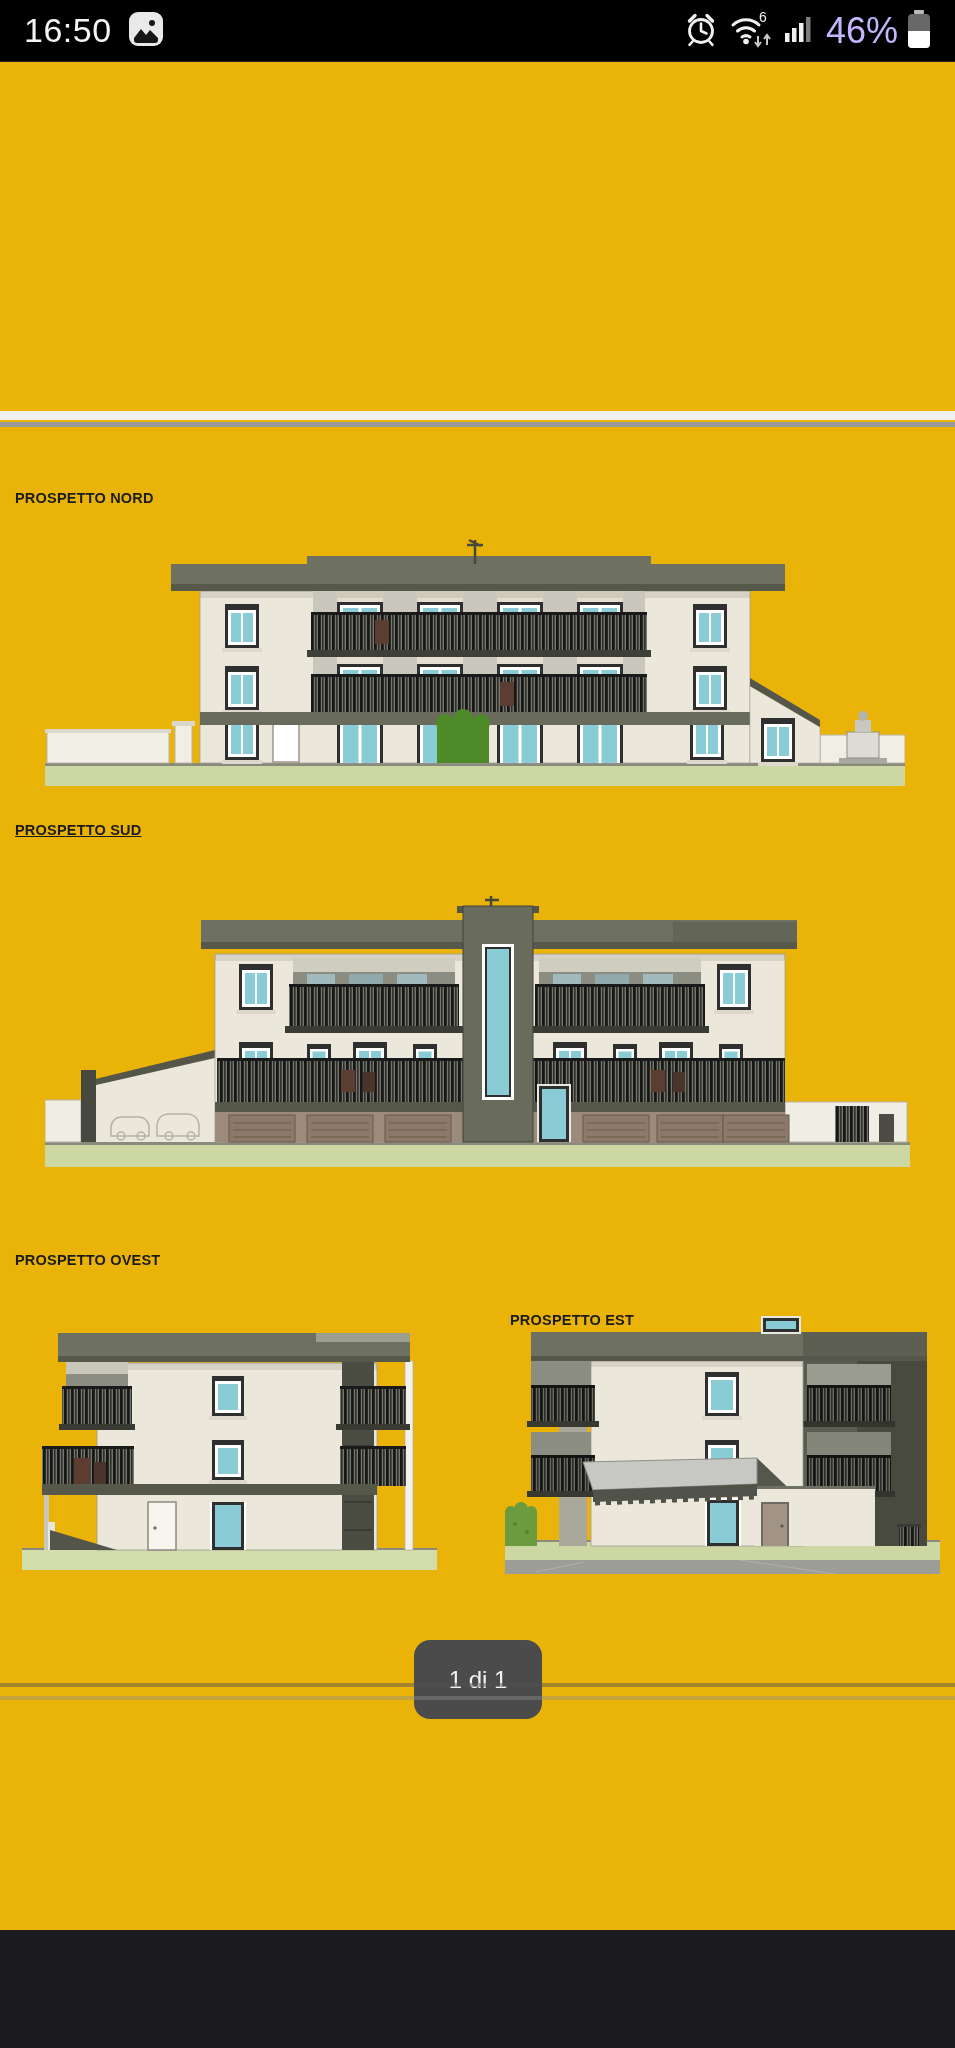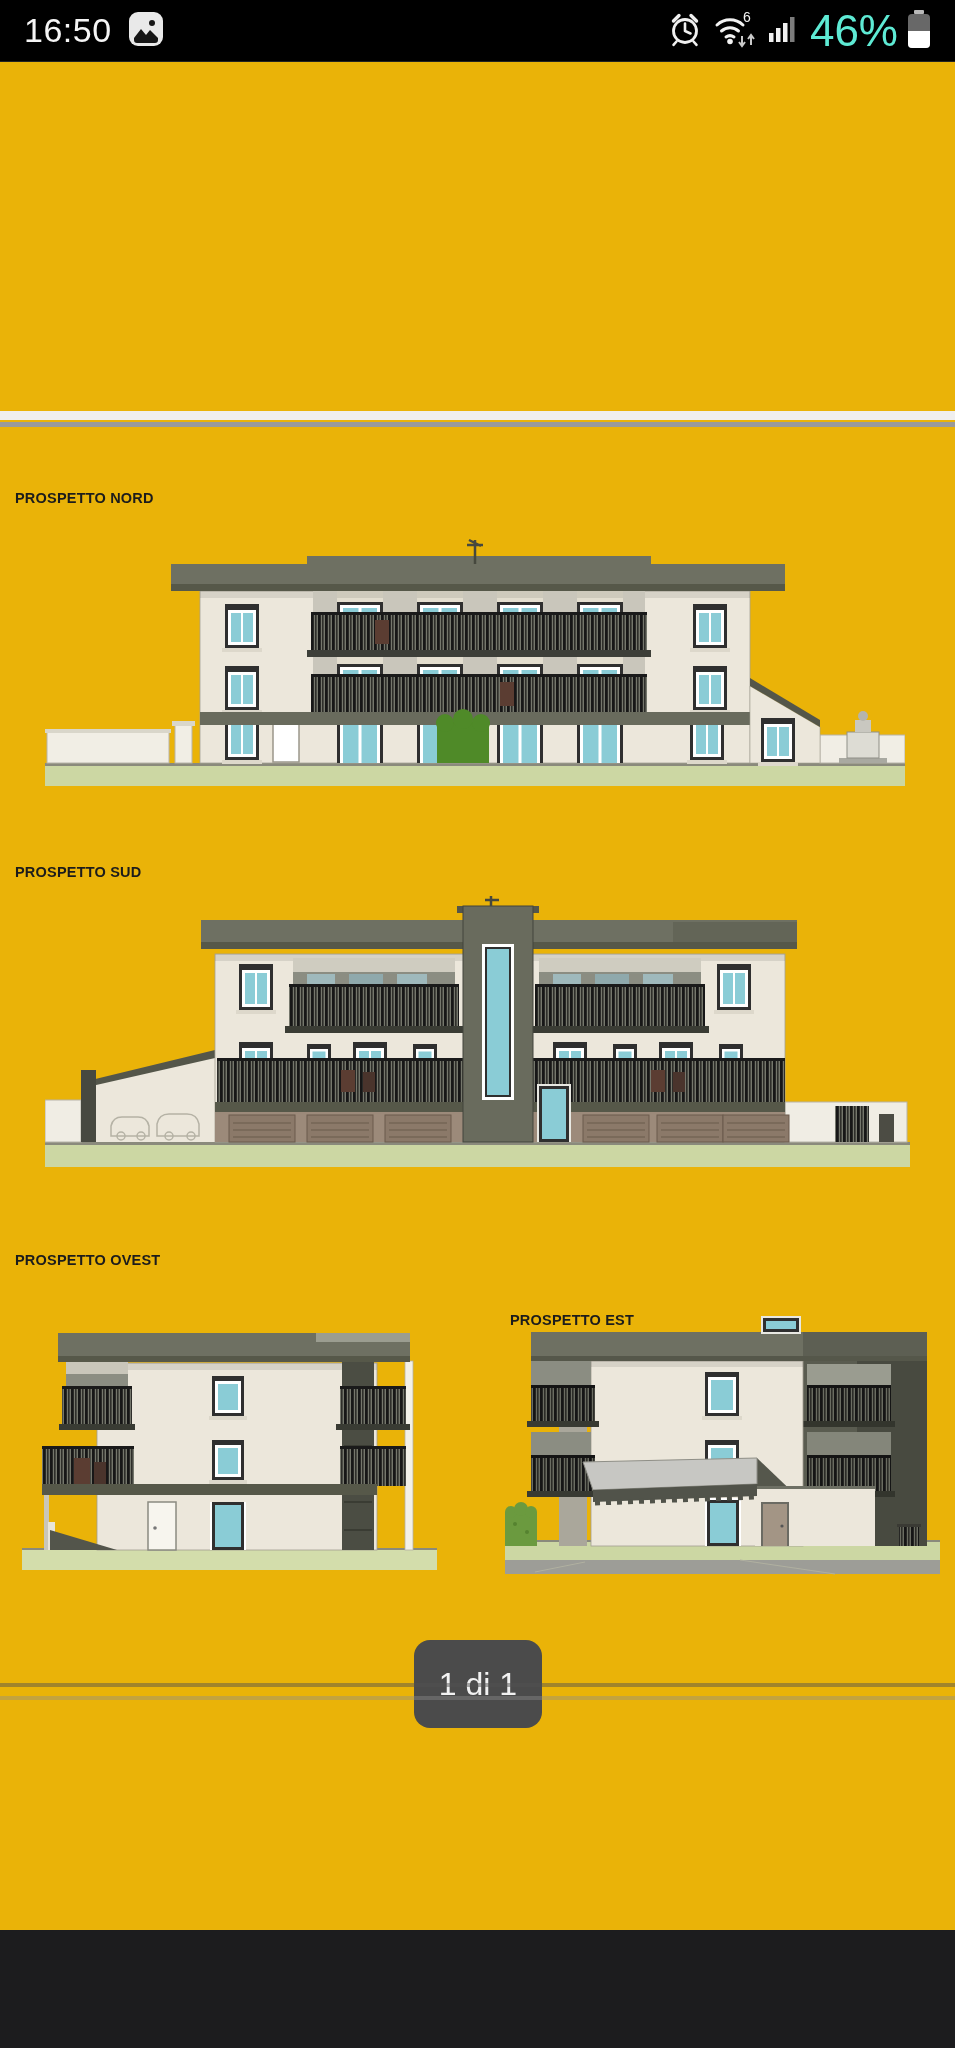--- a/index.html
+++ b/index.html
@@ -7,34 +7,34 @@
        font-family:"Liberation Sans",sans-serif;}
   .screen{position:absolute;inset:0;background:#ffffff;}
 
   
   .status-bar{position:absolute;left:0;top:0;width:955px;height:62px;background:#000;
               display:flex;justify-content:space-between;
               padding:0 24px;box-sizing:border-box;border-bottom:1px solid #222;}
   .sb-left{display:flex;align-items:center;gap:16px;}
   .sb-right{display:flex;align-items:center;gap:9px;}
   .sb-time{color:#f5f5f5;font-size:34px;letter-spacing:.5px;}
-  .sb-batt{color:#5eead4;font-size:44px;margin-left:4px;}
+  .sb-batt{color:#c4b5fd;font-size:36px;margin-left:4px;}
 
   
   .viewer{position:absolute;left:0;top:62px;width:955px;height:1868px;background:#eab308;}
   .page-top-band{position:absolute;left:0;top:349px;width:955px;height:9px;background:#f0efee;}
   .page-top-line{position:absolute;left:0;top:360px;width:955px;height:5px;background:#9a9a9a;}
   .page-bottom-line1{position:absolute;left:0;top:1621px;width:955px;height:4px;
                      background:rgba(82,82,82,.48);z-index:3;}
   .page-bottom-line2{position:absolute;left:0;top:1634px;width:955px;height:4px;
                      background:rgba(140,140,140,.42);z-index:3;}
   .dlabel{position:absolute;font-weight:bold;font-size:14.5px;letter-spacing:.2px;color:#1c1c1c;}
   .dwg{position:absolute;}
-  .badge{position:absolute;left:414px;top:1578px;width:128px;height:88px;border-radius:16px;
-         background:#4b4b4b;color:#f2f2f2;font-size:32px;display:flex;align-items:center;
+  .badge{position:absolute;left:414px;top:1578px;width:128px;height:79px;border-radius:16px;
+         background:#4b4b4b;color:#f2f2f2;font-size:24px;display:flex;align-items:center;
          justify-content:center;z-index:2;}
 
   
   .nav-bar{position:absolute;left:0;top:1930px;width:955px;height:118px;background:#1c1c1e;}
 </style>
 </head>
 <body>
 
 <div class="screen">
 
@@ -90,21 +90,21 @@
         </svg>
       </span>
     </div>
   </header>
 
   <main class="viewer">
     <div class="page-top-band"></div>
     <div class="page-top-line"></div>
 
     <div class="dlabel" style="left:15px;top:428px;">PROSPETTO NORD</div>
-    <div class="dlabel" style="left:15px;top:802px;">PROSPETTO SUD</div>
+    <div class="dlabel" style="left:15px;top:760px;text-decoration:underline;">PROSPETTO SUD</div>
     <div class="dlabel" style="left:15px;top:1190px;">PROSPETTO OVEST</div>
     <div class="dlabel" style="left:510px;top:1250px;">PROSPETTO EST</div>
 
     <svg class="dwg" style="left:45px;top:458px;" width="860" height="268" viewBox="0 0 860 268">
       <defs>
         <pattern id="railN" width="7" height="12" patternUnits="userSpaceOnUse">
           <rect width="7" height="12" fill="#75776c"></rect>
           <rect width="2.8" height="12" fill="#171717"></rect>
           <rect x="4" width="1.6" height="12" fill="#2e2e2a"></rect>
         </pattern>

